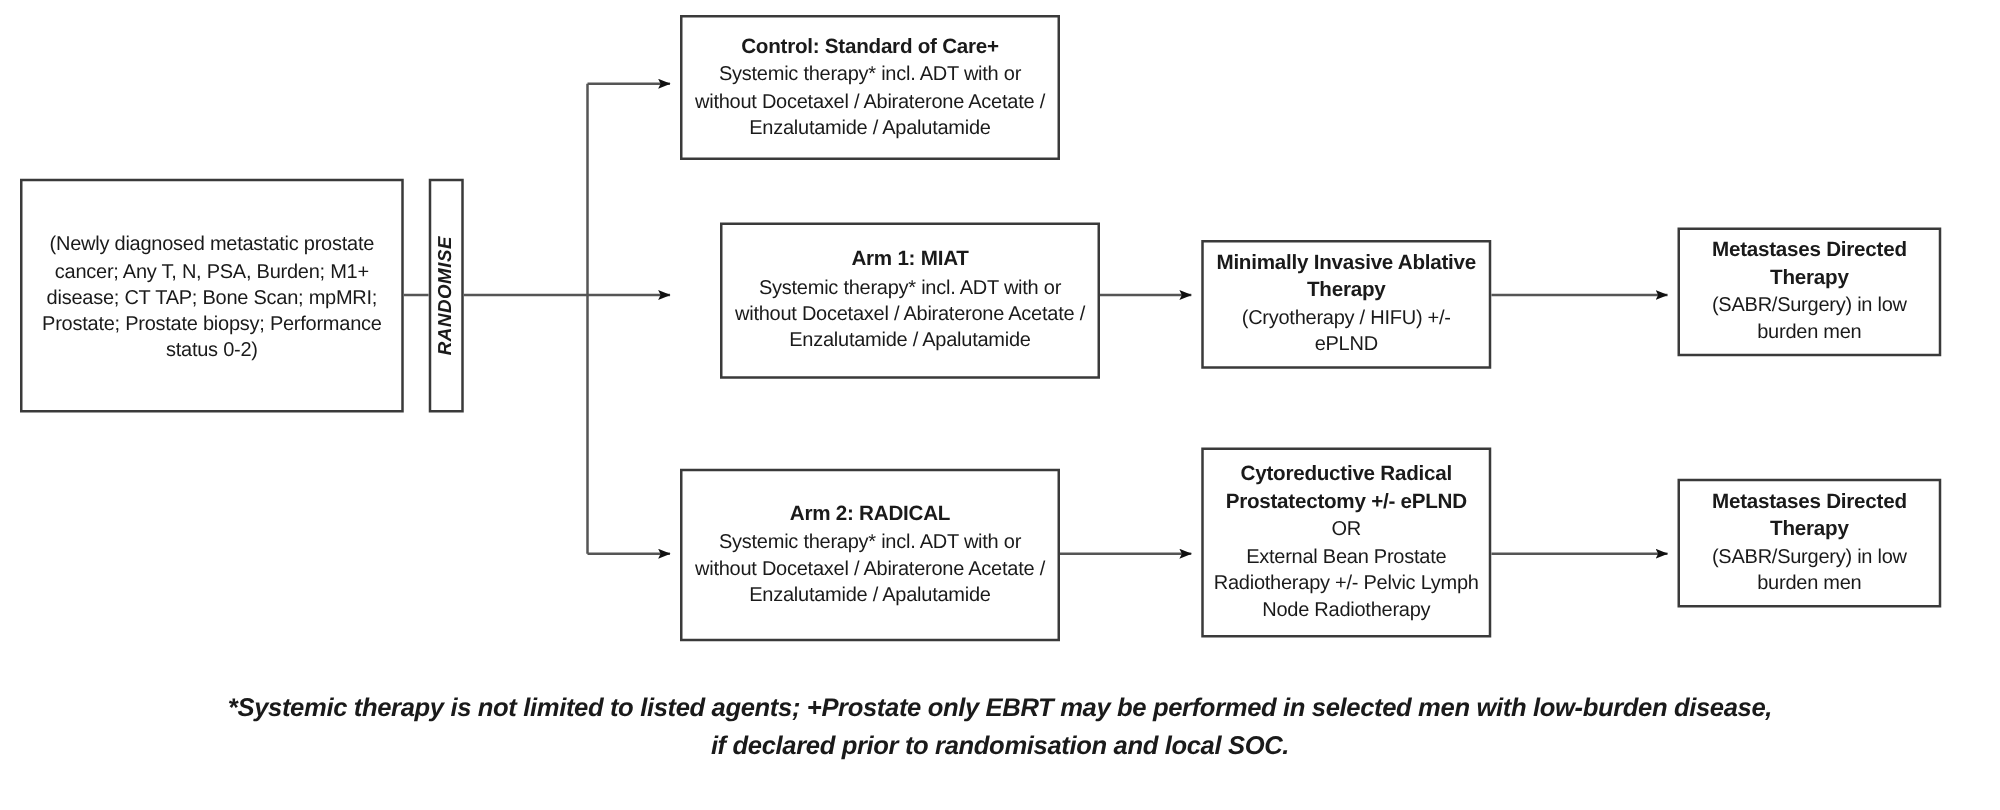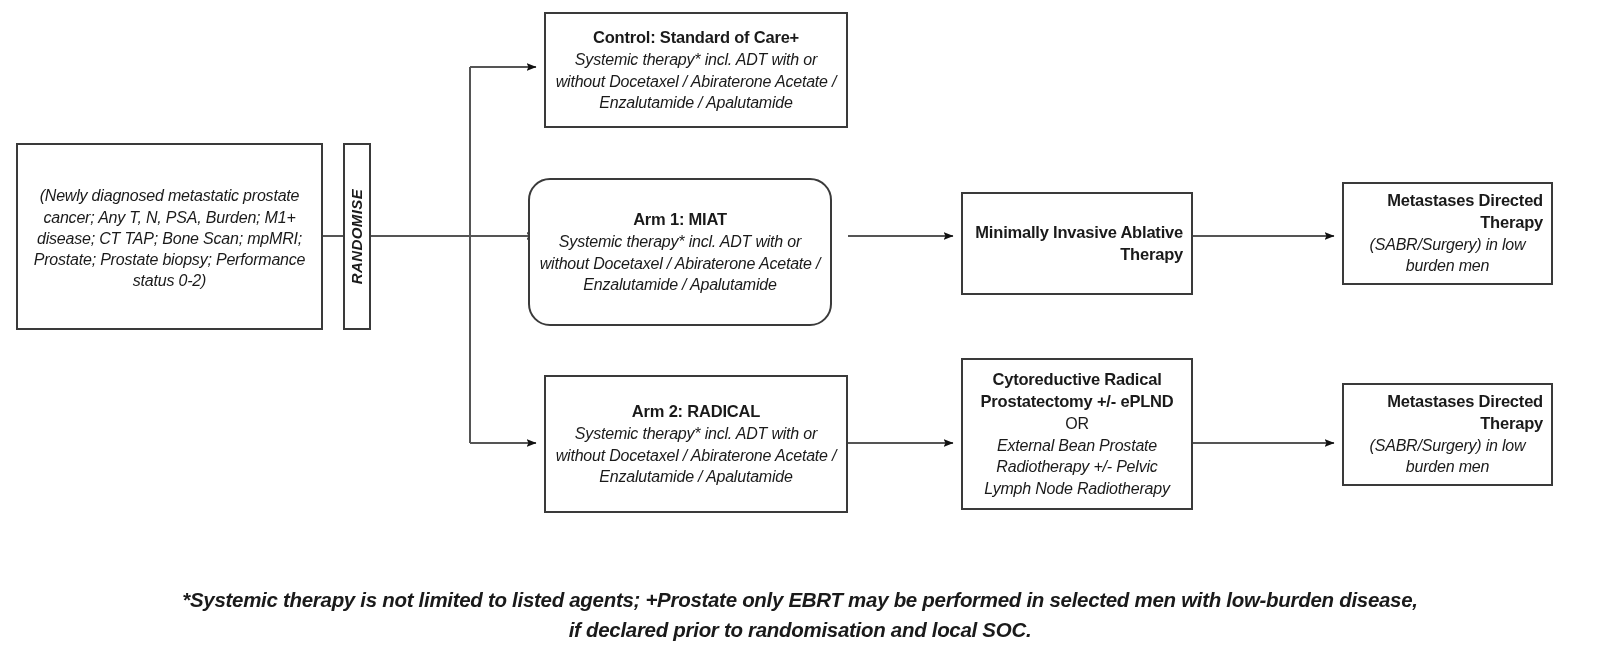--- a/index.html
+++ b/index.html
@@ -38,27 +38,25 @@
     align-items: center;
     justify-content: center;
     text-align: center;
     padding: 4px 8px;
   }
   .node .title {
     font-weight: bold;
     font-size: 16.5px;
     line-height: 1.30;
     letter-spacing: -0.2px;
-    text-align: right;
   }
   .node .body {
     font-size: 16px;
     line-height: 1.33;
     letter-spacing: -0.2px;
-    font-style: italic;
   }
   .node .body.tight {
     margin-top: 1px;
   }
 
   
   #node-eligibility {
     left: 16px;  top: 143px;
     width: 307px; height: 187px;
   }
@@ -75,21 +73,21 @@
     font-size: 15px;
     font-weight: bold;
     font-style: italic;
     letter-spacing: 0.4px;
     transform: rotate(-90deg);
     white-space: nowrap;
   }
 
   
   #node-control { left: 544px; top: 12px;  width: 304px; height: 116px; }
-  #node-arm1    { left: 528px; top: 178px; width: 304px; height: 148px; border-radius: 22px; }
+  #node-arm1    { left: 576px; top: 178px; width: 304px; height: 125px; }
   #node-arm2    { left: 544px; top: 375px; width: 304px; height: 138px; }
 
   
   #node-miat-therapy { left: 961px; top: 192px; width: 232px; height: 103px; }
   #node-radical      { left: 961px; top: 358px; width: 232px; height: 152px; }
 
   
   #node-mdt-1 { left: 1342px; top: 182px; width: 211px; height: 103px; }
   #node-mdt-2 { left: 1342px; top: 383px; width: 211px; height: 103px; }
 
@@ -101,21 +99,20 @@
     left: 180px;
     top: 552px;
     width: 1240px;
     text-align: center;
     font-style: italic;
     font-weight: bold;
     font-size: 20.5px;
     line-height: 1.45;
     letter-spacing: -0.3px;
     color: #1a1a1a;
-    margin-top: 33px;
   }
 </style>
 </head>
 <body>
 
 <div id="canvas">
 
   <svg class="connectors" viewBox="0 0 1600 648" xmlns="http://www.w3.org/2000/svg">
     <defs>
       <marker id="arrowhead" markerWidth="10" markerHeight="8" refX="9.5" refY="4" orient="auto" markerUnits="userSpaceOnUse">
@@ -162,20 +159,21 @@
     <div class="body tight">Systemic therapy* incl. ADT with or without Docetaxel / Abiraterone Acetate / Enzalutamide / Apalutamide</div>
   </div>
 
   <div class="node" id="node-arm2">
     <div class="title">Arm 2: RADICAL</div>
     <div class="body tight">Systemic therapy* incl. ADT with or without Docetaxel / Abiraterone Acetate / Enzalutamide / Apalutamide</div>
   </div>
 
   <div class="node" id="node-miat-therapy">
     <div class="title">Minimally Invasive Ablative Therapy</div>
+    <div class="body tight">(Cryotherapy / HIFU) +/- ePLND</div>
   </div>
 
   <div class="node" id="node-radical">
     <div class="mixed">
       <b>Cytoreductive Radical Prostatectomy +/- ePLND</b><span> OR</span>
     </div>
     <div class="body tight">External Bean Prostate Radiotherapy +/- Pelvic Lymph Node Radiotherapy</div>
   </div>
 
   <div class="node" id="node-mdt-1">

